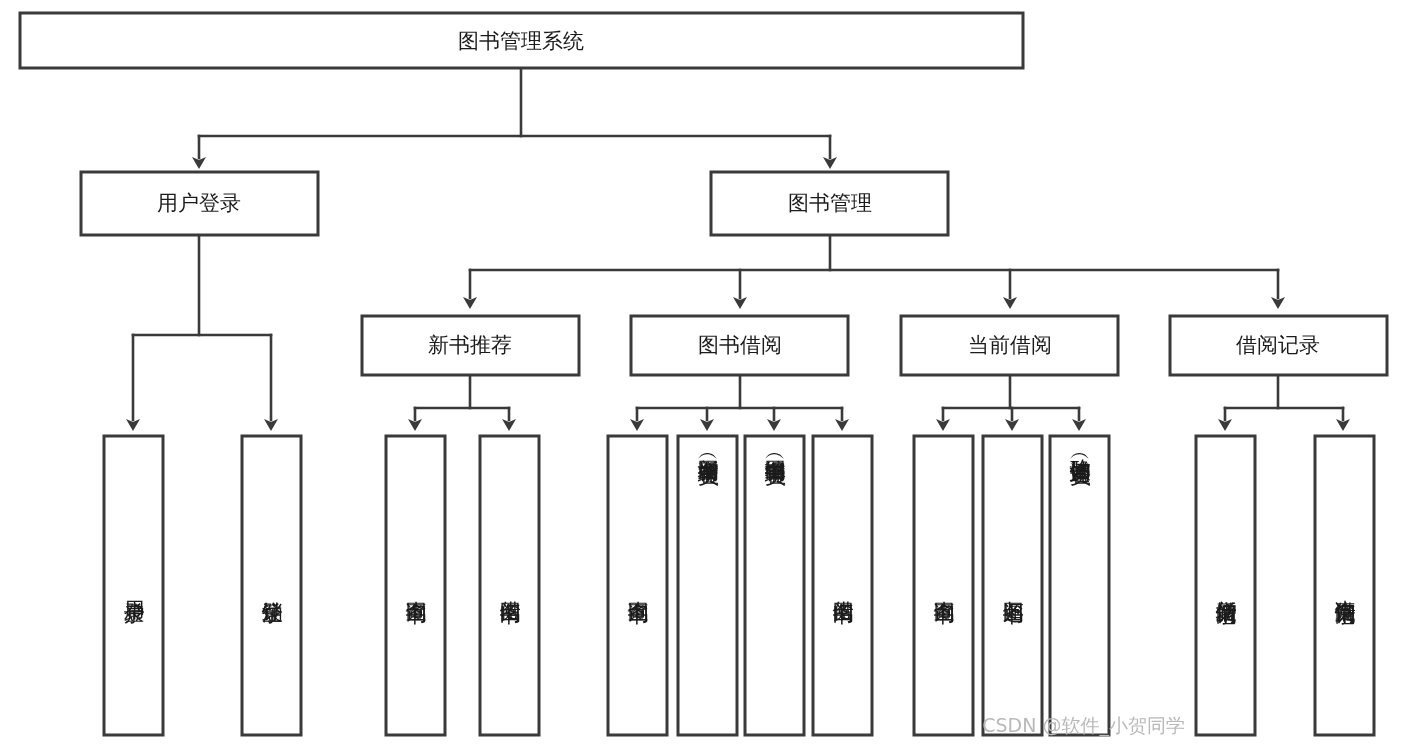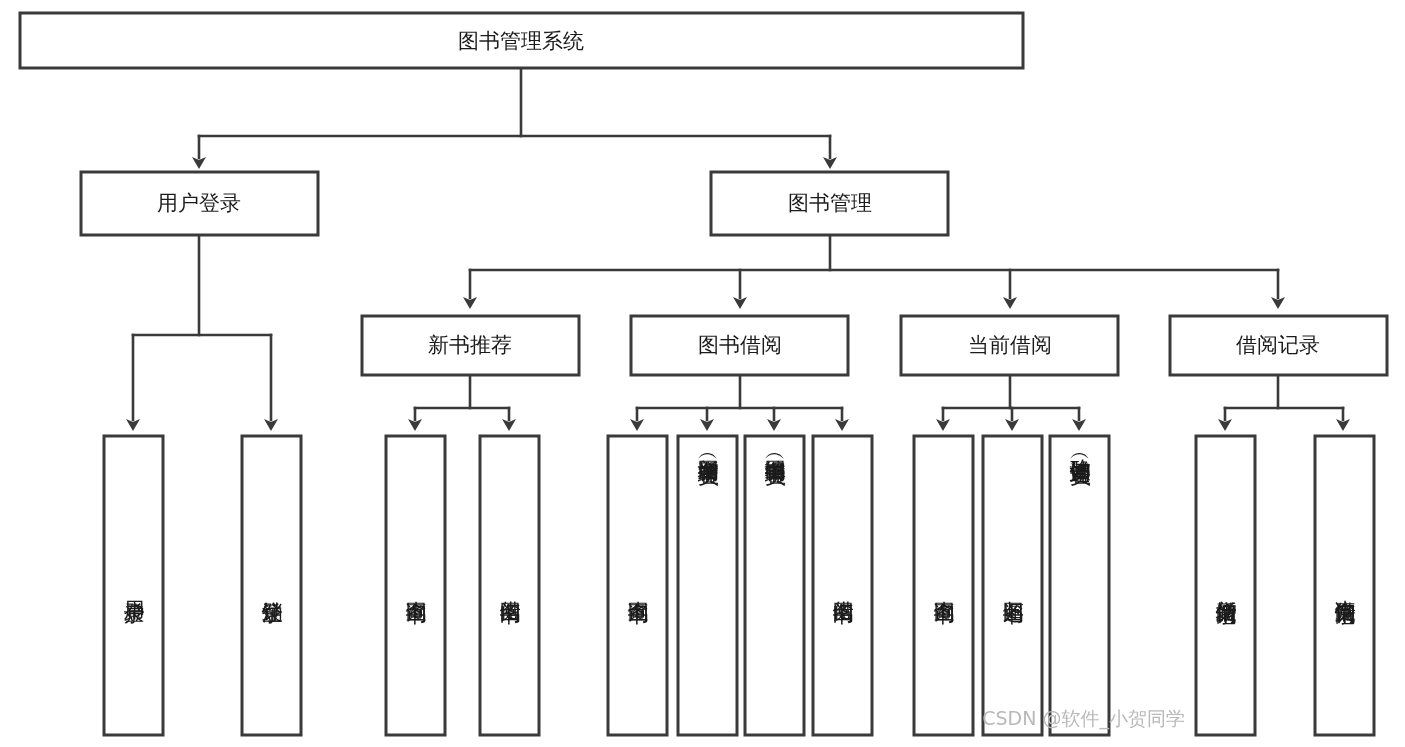--- a/index.html
+++ b/index.html
@@ -30,21 +30,21 @@
     align-items:center;
     justify-content:center;
     text-align:center;
     white-space:nowrap;
     pointer-events:none;
     user-select:none;
   }
   .leaf-label.top{justify-content:flex-start;}
   .watermark{
     position:absolute;
-    right:10px;bottom:15px;
+    right:10px;bottom:8px;
     font-family:"DejaVu Sans","Liberation Sans",sans-serif;
     font-size:19px;
     color:#b9b9b9;
     white-space:nowrap;
     user-select:none;
   }
 </style>
 </head>
 <body>
 

